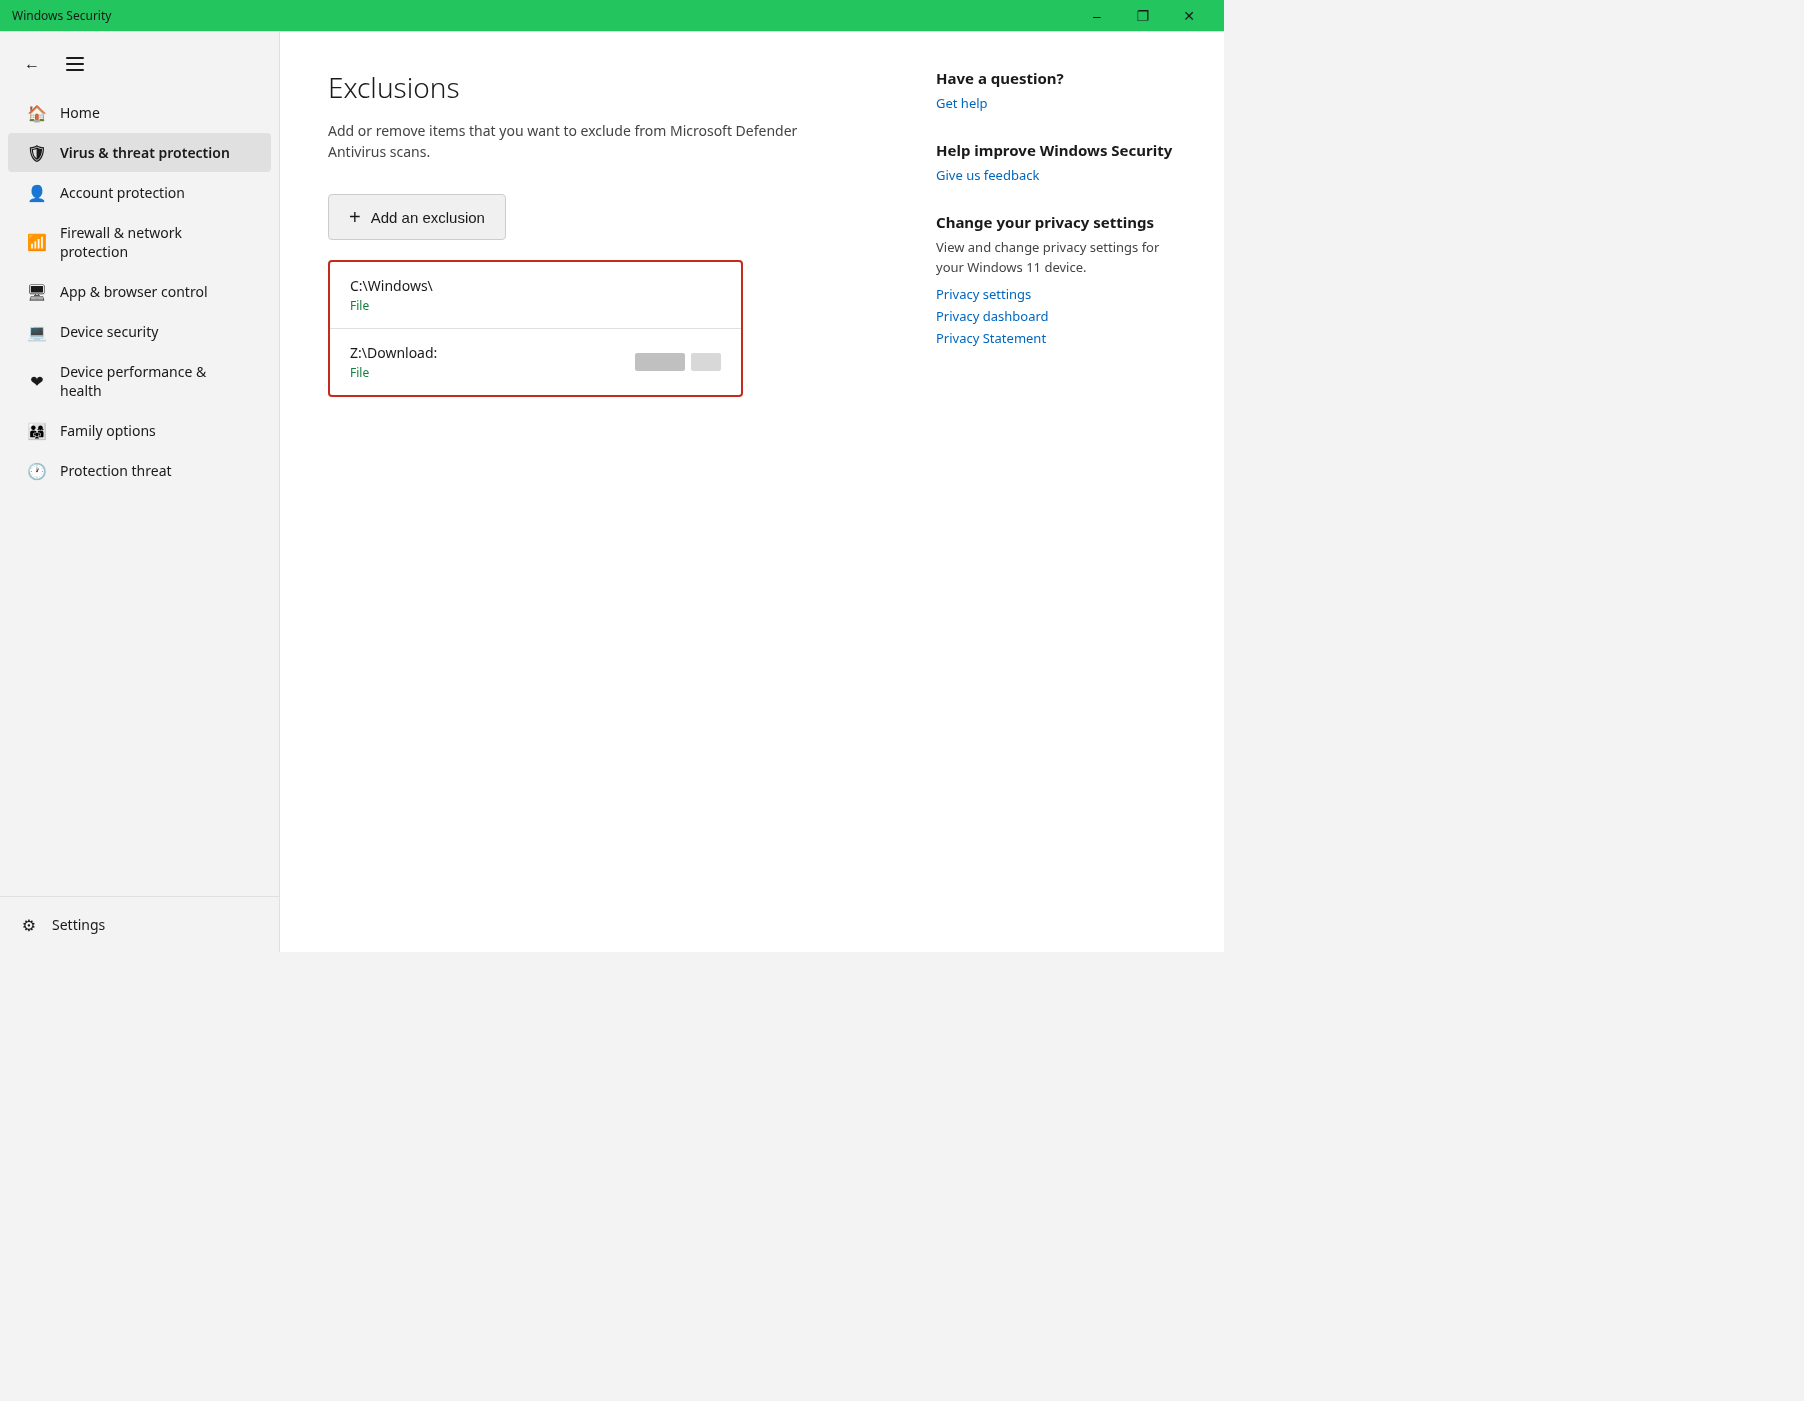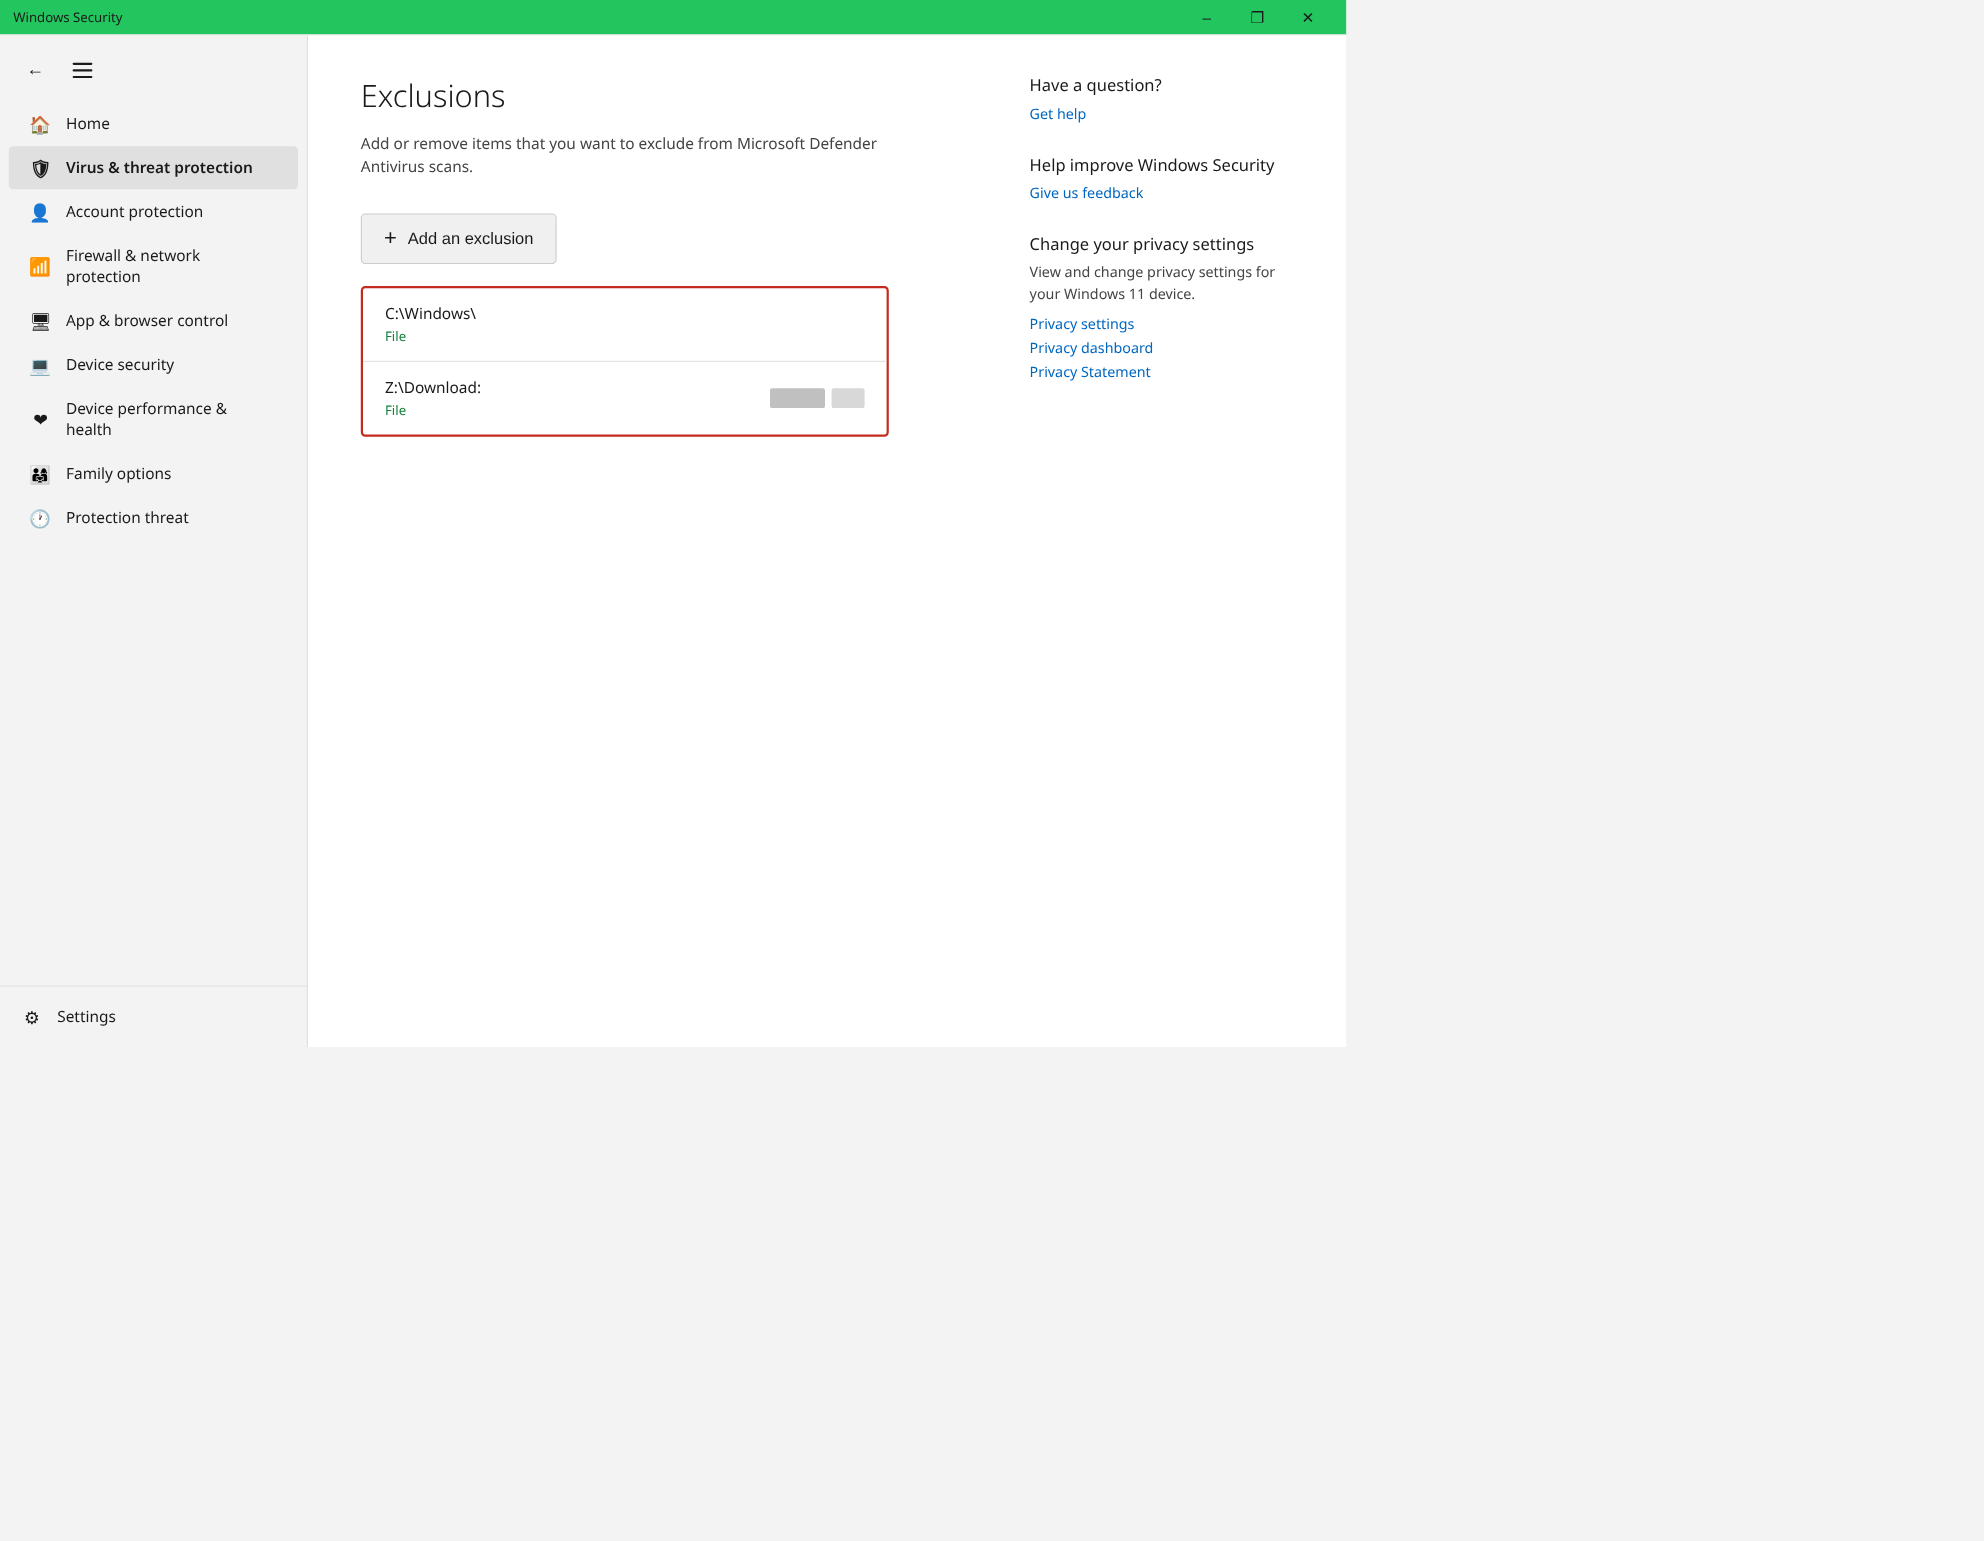--- a/index.html
+++ b/index.html
@@ -190,21 +190,21 @@
     .plus-icon {
       font-size: 20px;
       font-weight: 300;
       line-height: 1;
     }
 
     
     .exclusions-list {
       border: 2px solid #c42b1c;
       border-radius: 4px;
-      width: 480px;
+      width: 415px;
       background: #fff;
     }
     .exclusion-item {
       padding: 14px 20px;
       display: flex;
       align-items: center;
       justify-content: space-between;
       cursor: pointer;
     }
     .exclusion-item + .exclusion-item {
@@ -246,21 +246,21 @@
     
     .content-right {
       width: 240px;
       flex-shrink: 0;
     }
     .sidebar-section {
       margin-bottom: 28px;
     }
     .sidebar-section-title {
       font-size: 15px;
-      font-weight: 400;
+      font-weight: 700;
       color: #1a1a1a;
       margin-bottom: 6px;
     }
     .sidebar-section-desc {
       font-size: 13px;
       color: #444;
       margin-bottom: 8px;
       line-height: 1.5;
     }
     .sidebar-link {

